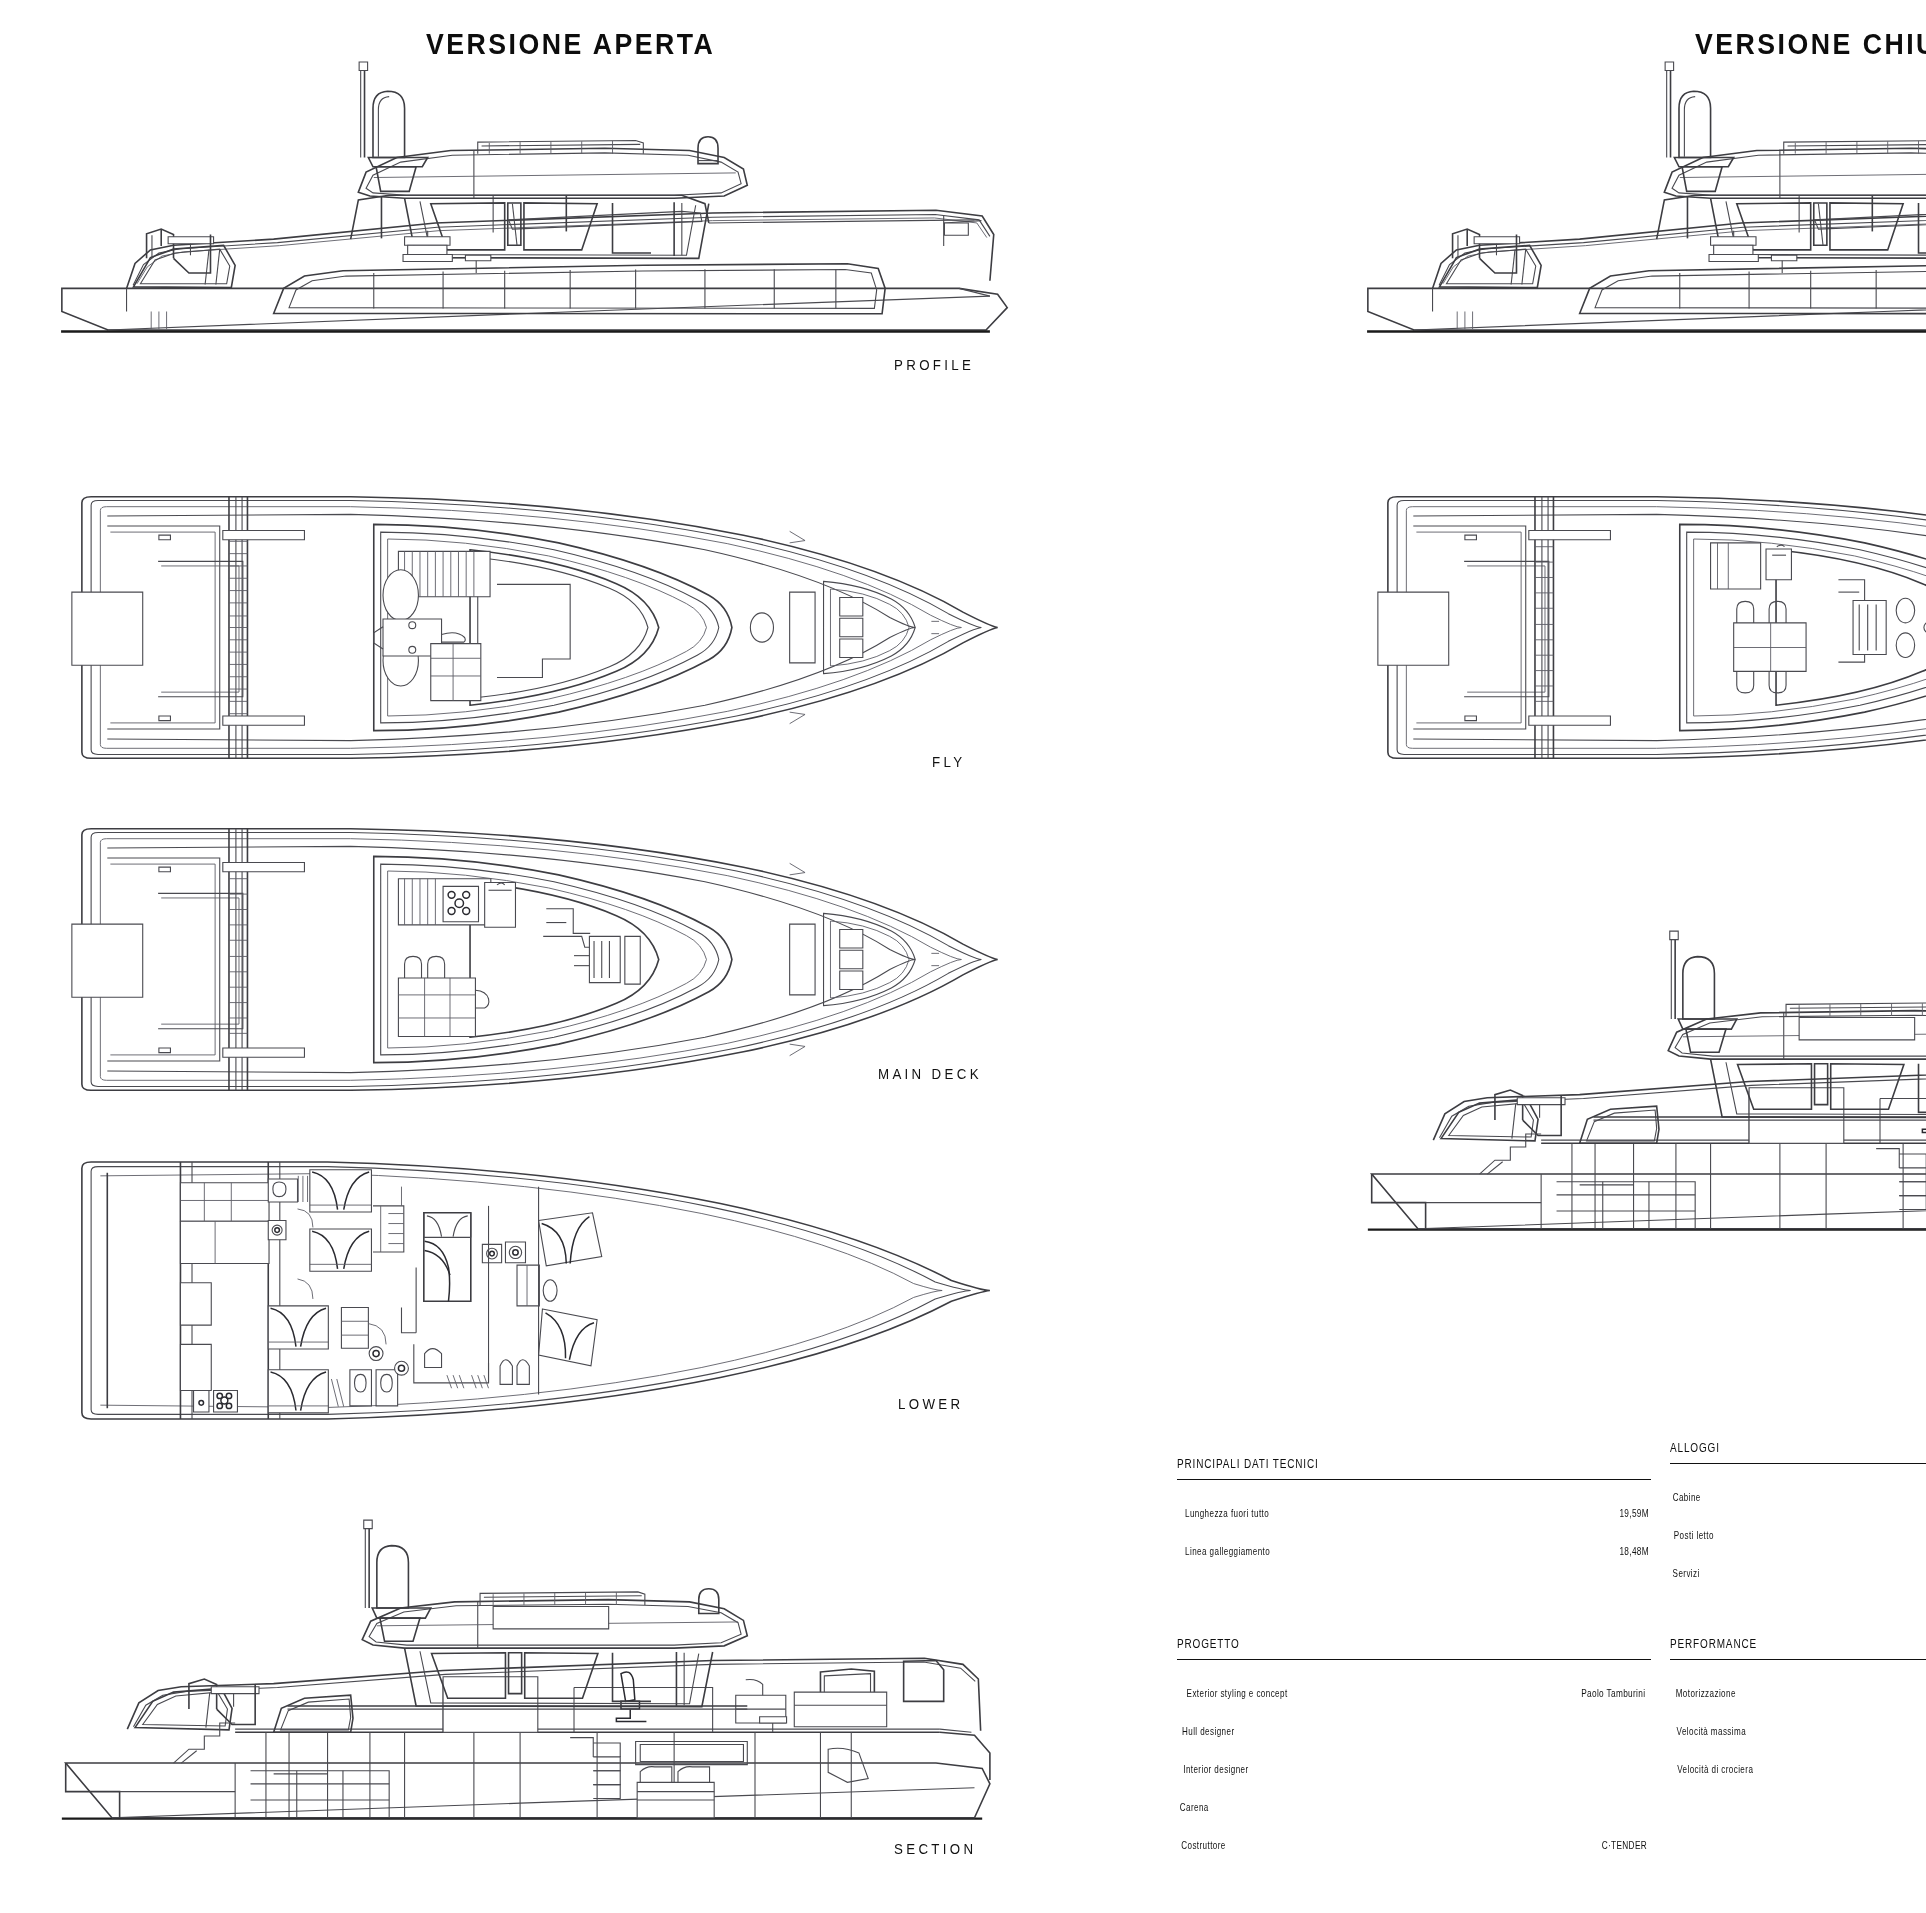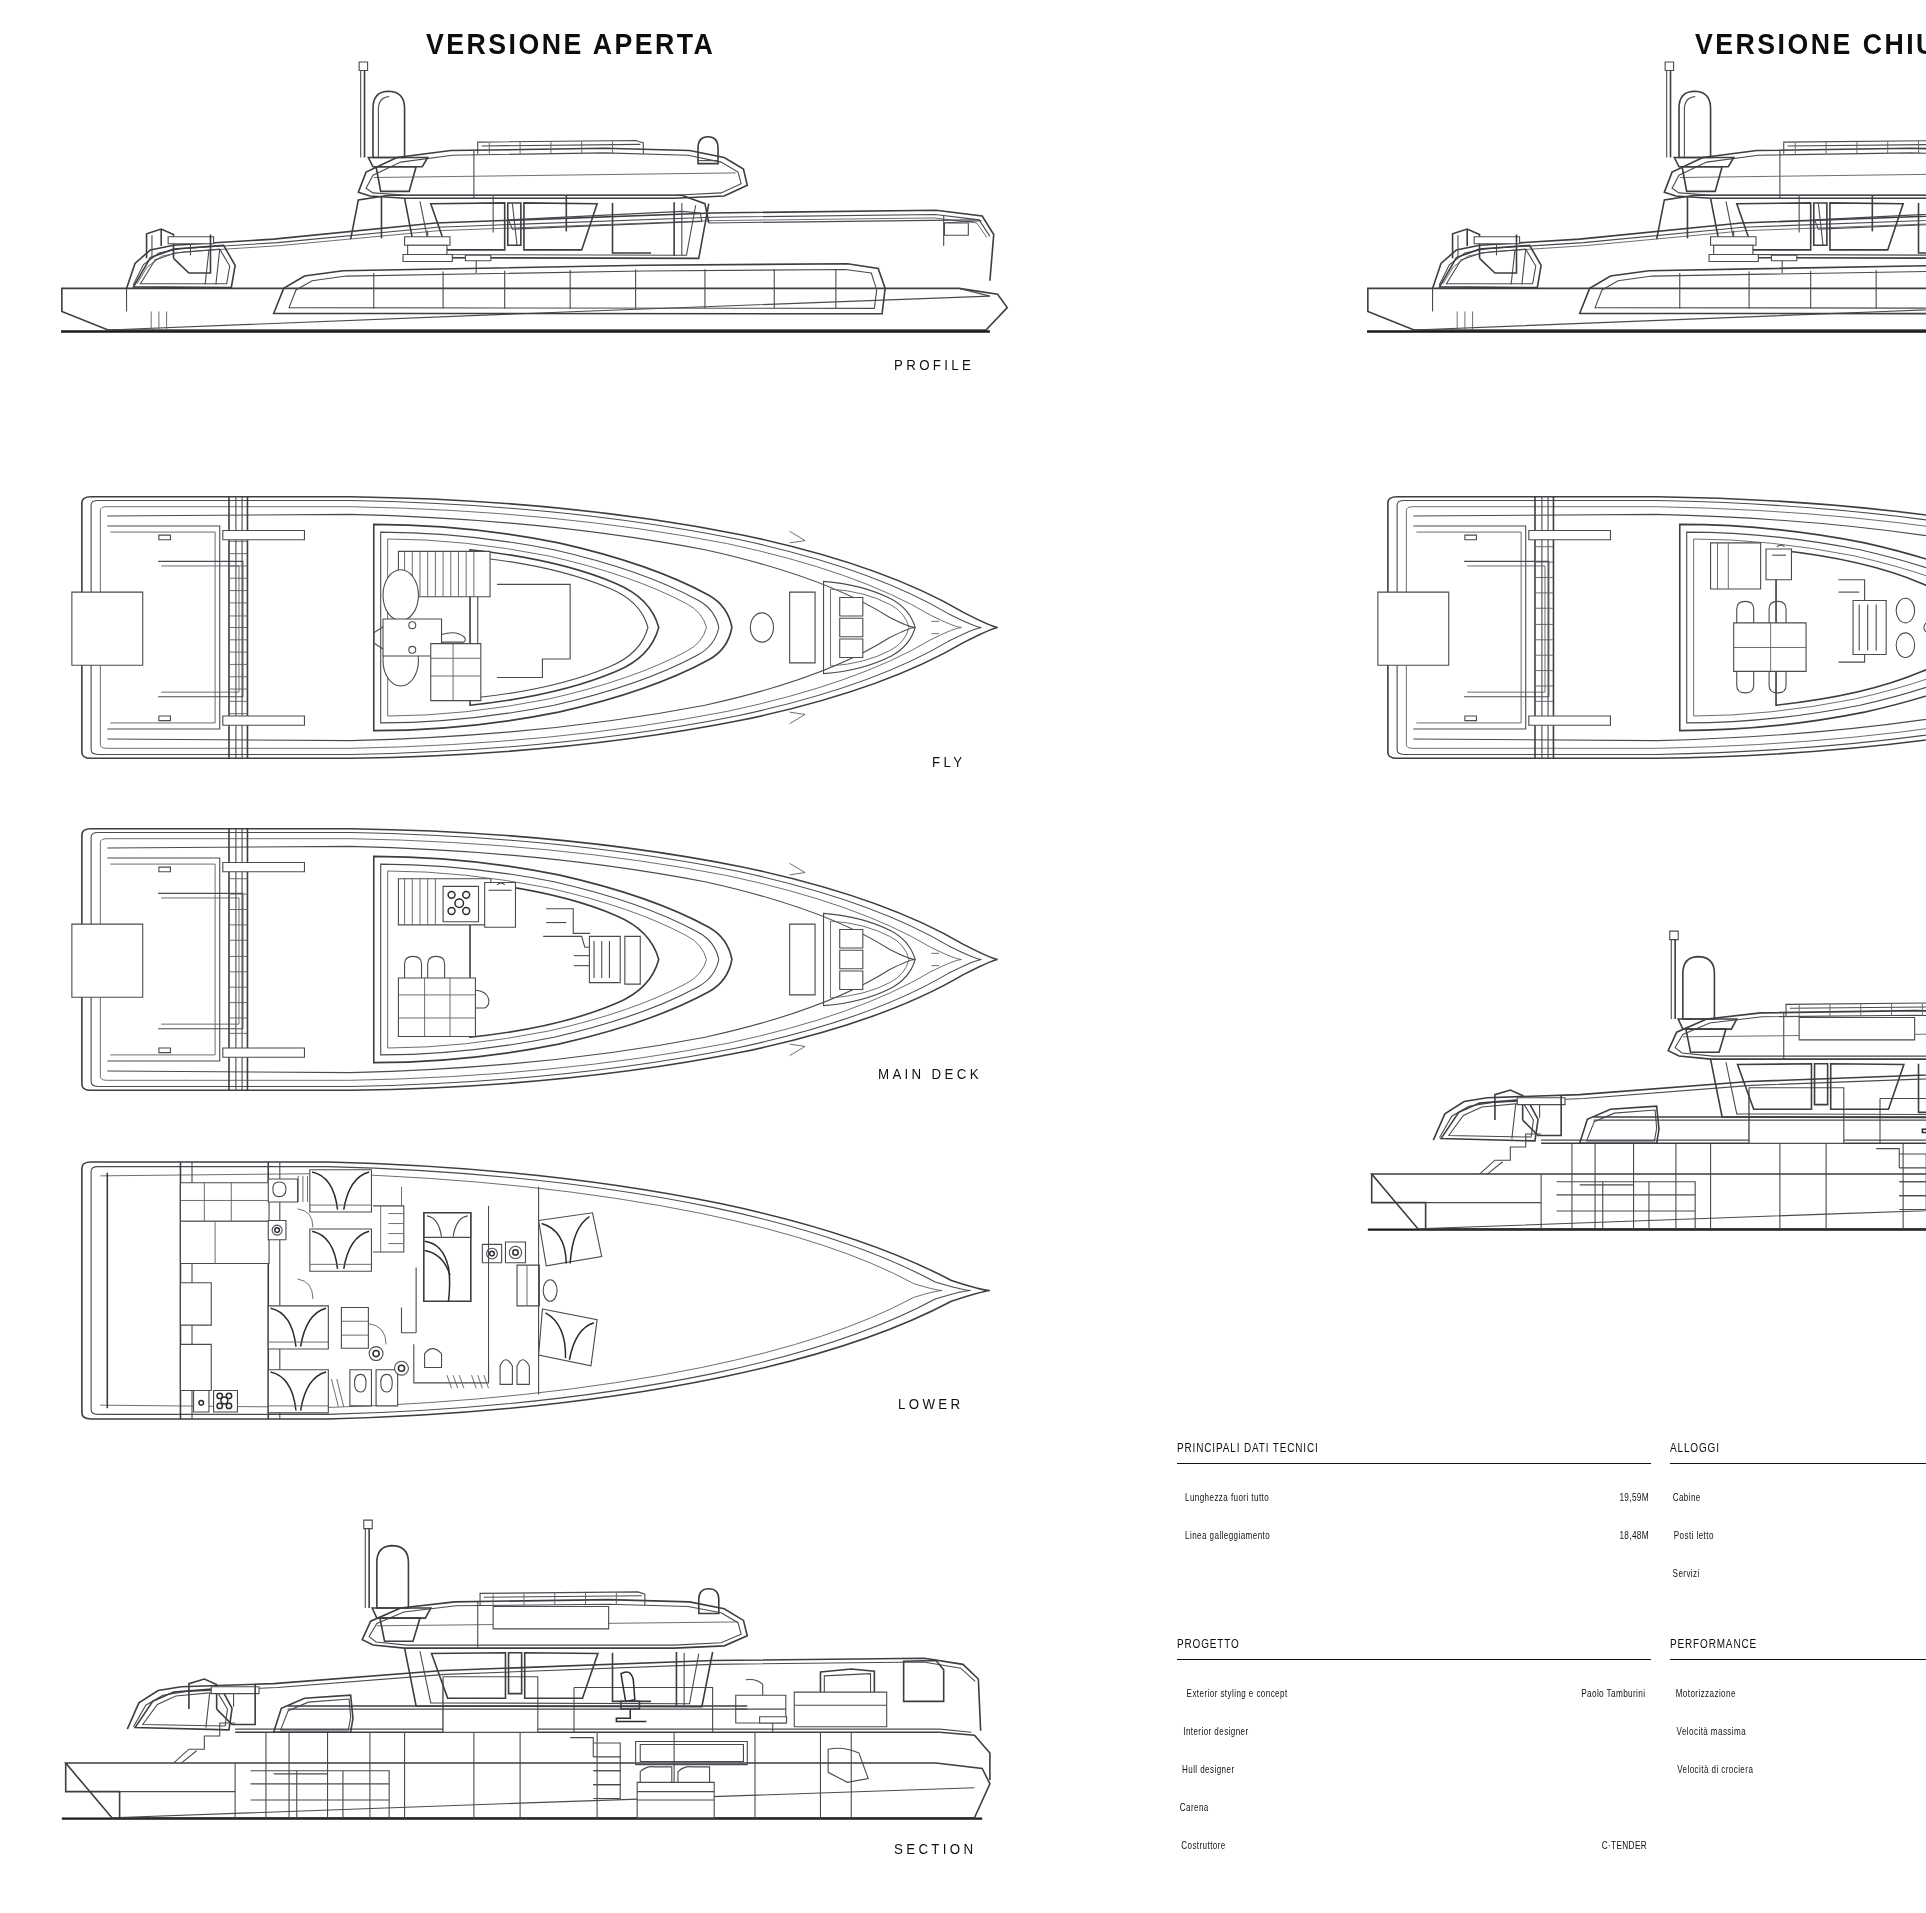--- a/index.html
+++ b/index.html
@@ -926,21 +926,21 @@
         <path class="ln2" d="M456 536 L456 570"></path>
         <path class="ln" d="M412 576 L452 616 L512 616 L512 512"></path>
         <path class="ln2" d="M300 716 L340 680 L380 680 L380 646 L420 646 L420 612 L460 612"></path>
         <path class="ln2" d="M320 716 L360 684"></path>
       </g>
     </svg>
   </div>
 
   <div id="spec-table">
 
-    <div class="spec-col" style="left:0px; top:0px;">
+    <div class="spec-col" style="left:0px; top:16px;">
       <div class="spec-group-title">PRINCIPALI DATI TECNICI</div>
       <div class="spec-rule"></div>
       <div class="spec-rows">
         <div class="spec-row">
           <span class="spec-key">Lunghezza  fuori  tutto</span>
           <span class="spec-val right-val">19,59M</span>
         </div>
         <div class="spec-row">
           <span class="spec-key">Linea  galleggiamento</span>
           <span class="spec-val right-val">18,48M</span>
@@ -969,25 +969,25 @@
 
     <div class="spec-col" style="left:0px; top:196px;">
       <div class="spec-group-title">PROGETTO</div>
       <div class="spec-rule"></div>
       <div class="spec-rows">
         <div class="spec-row">
           <span class="spec-key">Exterior styling e concept</span>
           <span class="spec-val left-val" style="margin-left:21.6px;">Paolo Tamburini</span>
         </div>
         <div class="spec-row">
+          <span class="spec-key">Hull designer</span>
+          <span class="spec-val left-val"></span>
+        </div>
+        <div class="spec-row">
           <span class="spec-key">Interior designer</span>
-          <span class="spec-val left-val"></span>
-        </div>
-        <div class="spec-row">
-          <span class="spec-key">Hull designer</span>
           <span class="spec-val left-val"></span>
         </div>
         <div class="spec-row">
           <span class="spec-key">Carena</span>
           <span class="spec-val left-val"></span>
         </div>
         <div class="spec-row">
           <span class="spec-key">Costruttore</span>
           <span class="spec-val left-val" style="margin-left:65px;">C·TENDER</span>
         </div>

